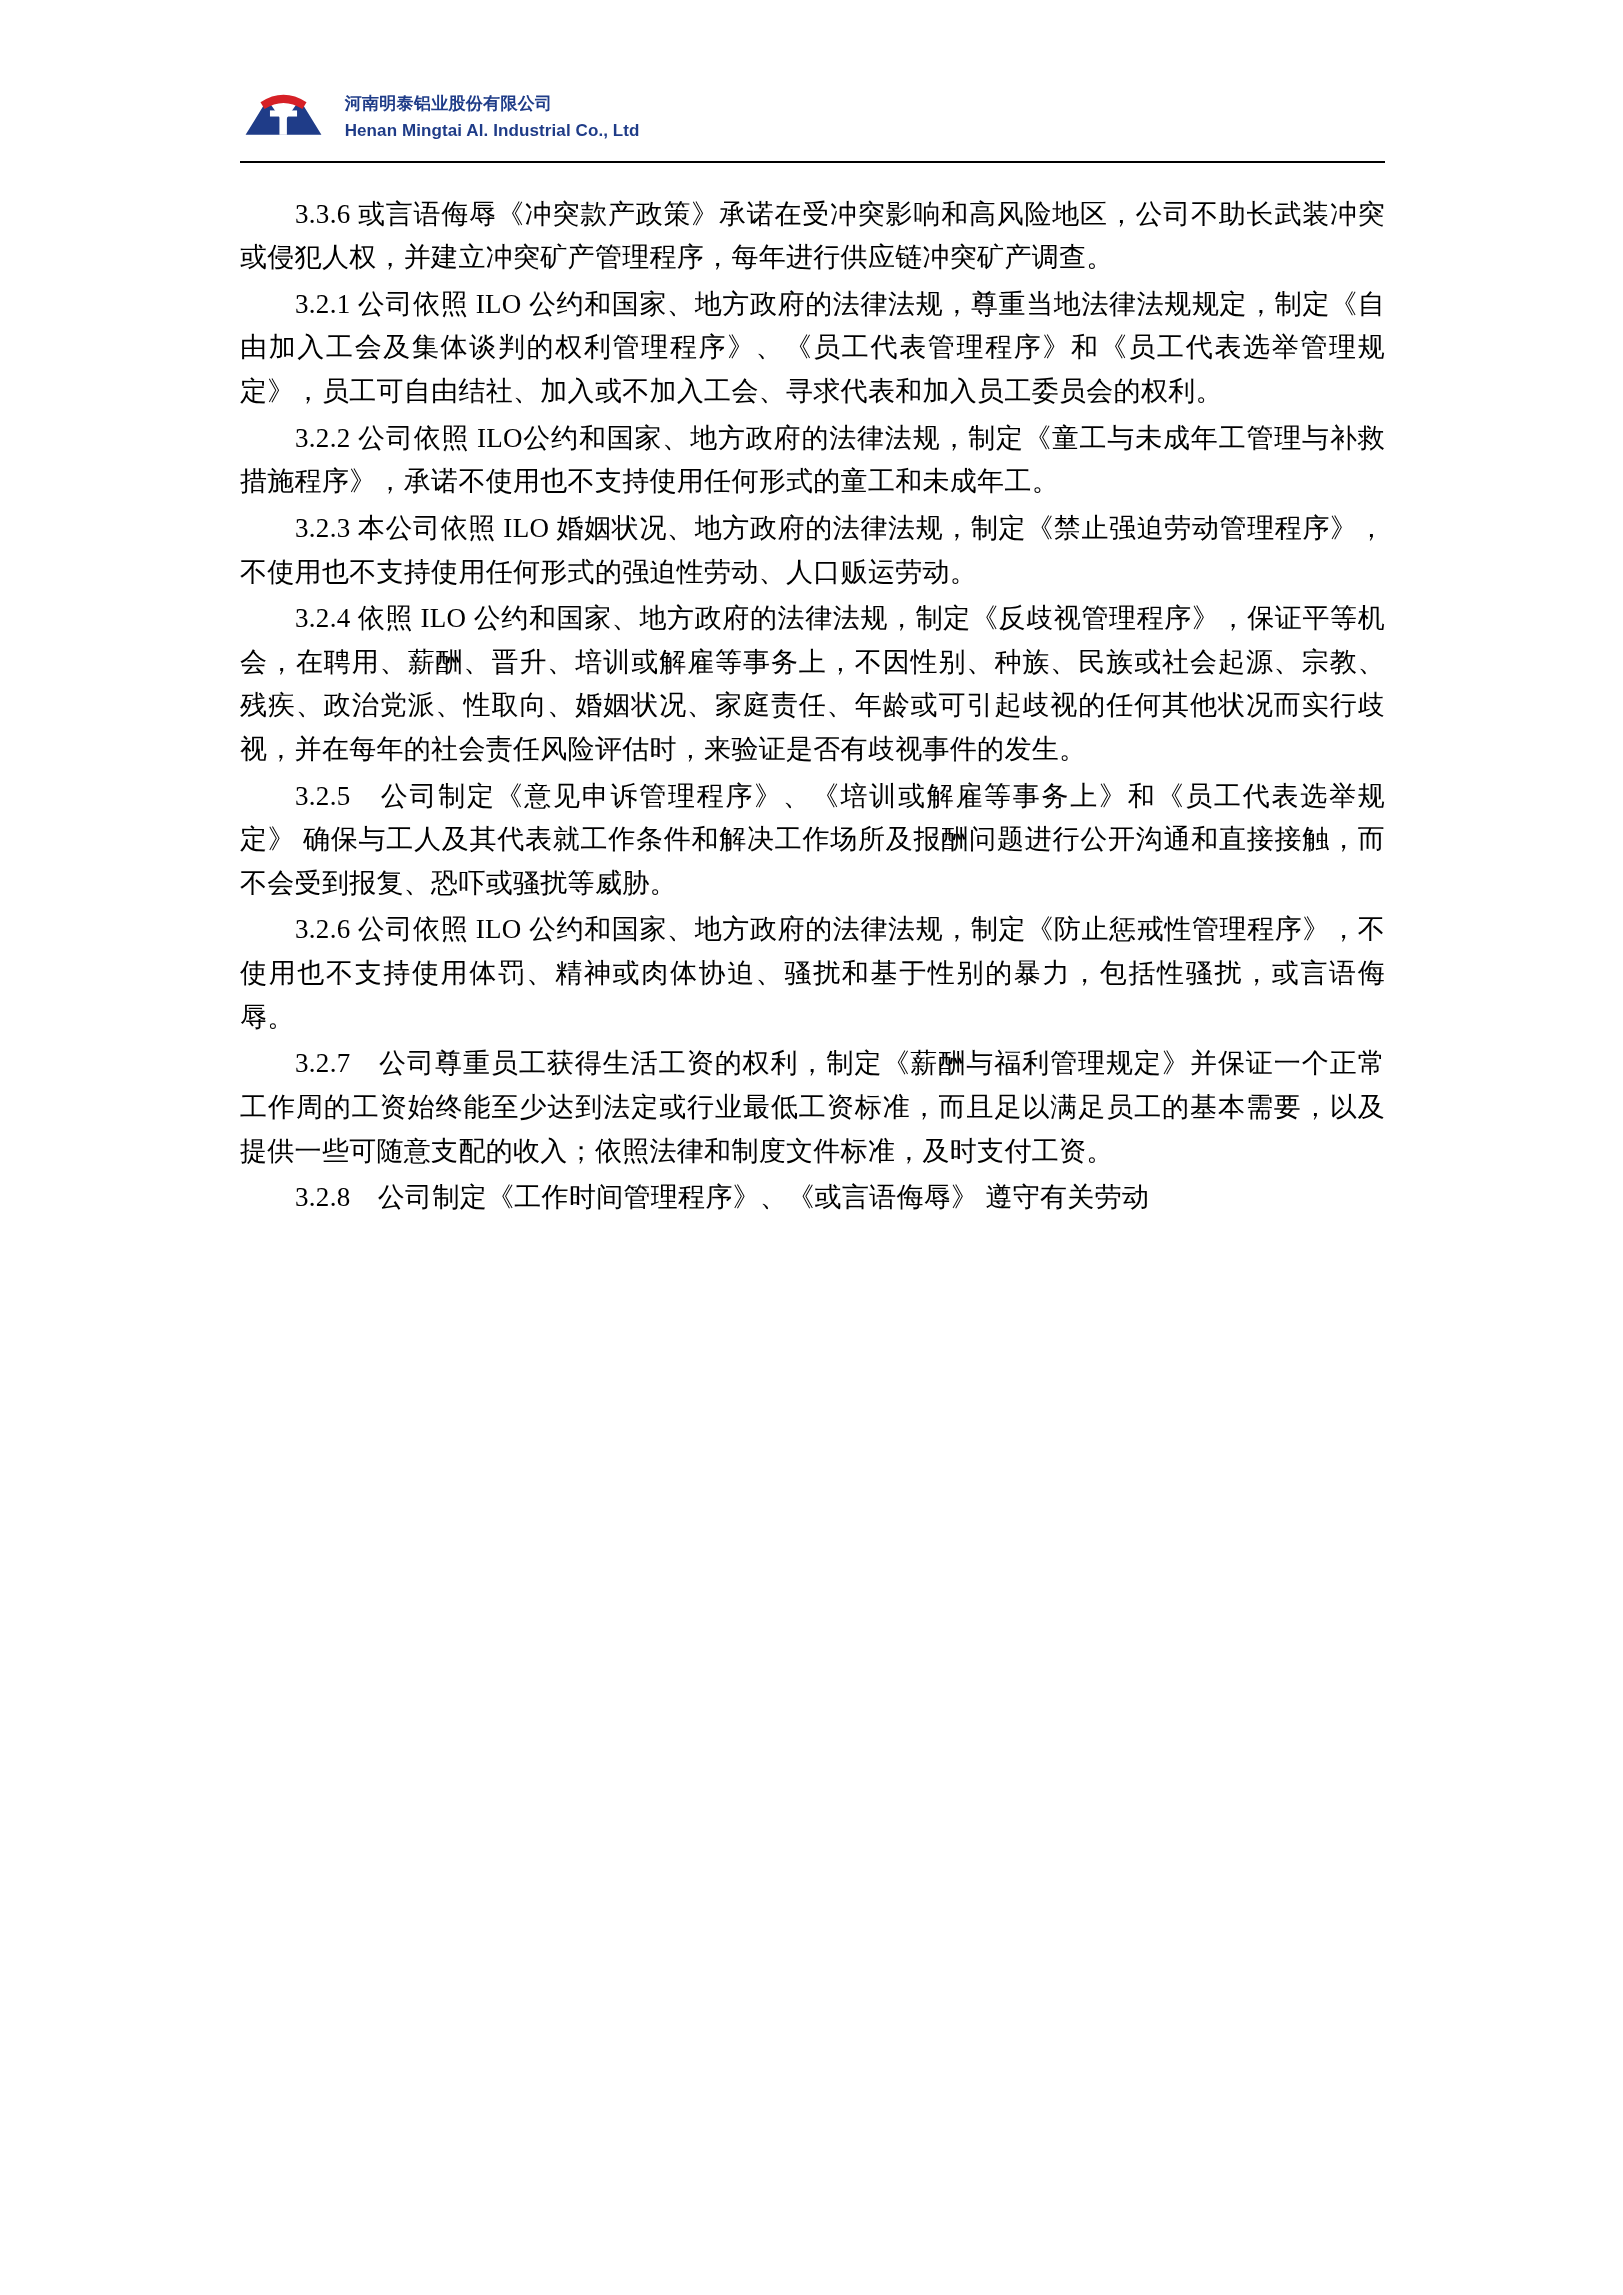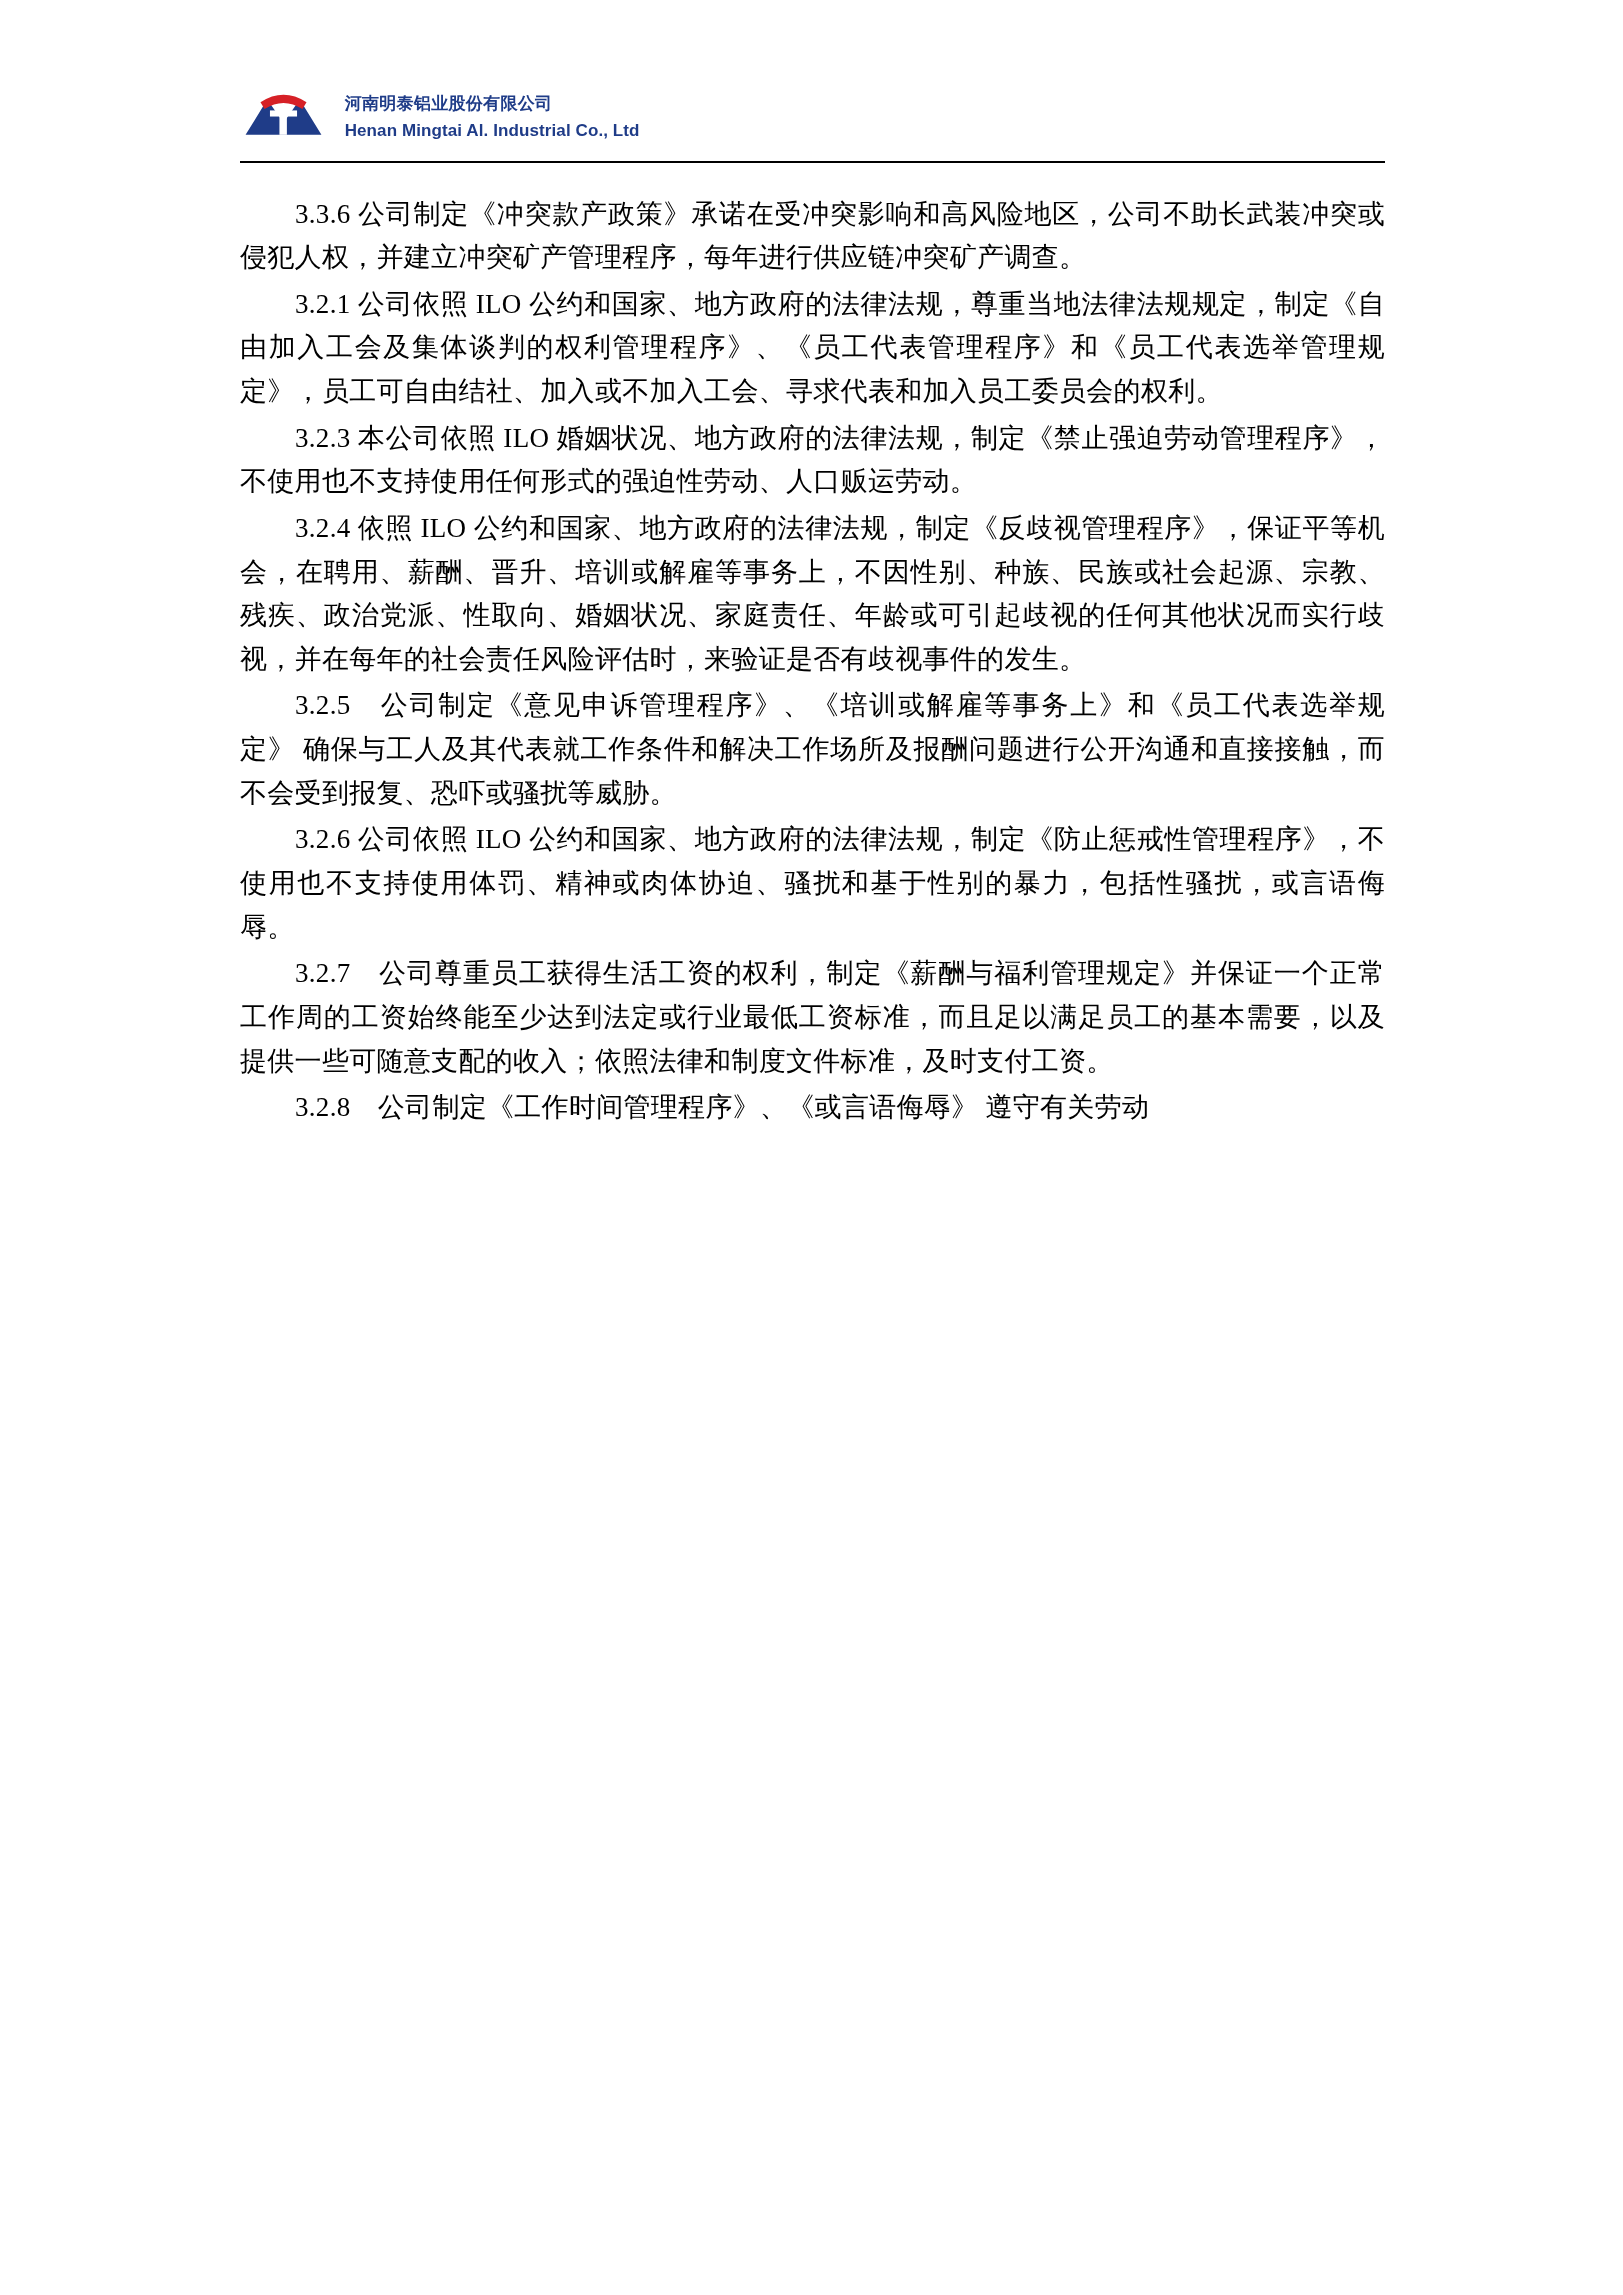--- a/index.html
+++ b/index.html
@@ -99,25 +99,26 @@
           <rect x="44" y="42" width="40" height="9" fill="#ffffff"></rect>
         </svg>
       </div>
       <div class="company-names">
         <div class="company-cn">河南明泰铝业股份有限公司</div>
         <div class="company-en">Henan Mingtai Al. Industrial Co., Ltd</div>
       </div>
     </div>
     <div class="header-rule"></div>
 
-    <p class="para">3.3.6 公司制定《冲突款产政策》承诺在受冲突影响和高风险地区，公司不助长武装冲突或侵犯人权，并建立冲突矿产管理程序，每年进行供应链冲突矿产调查。</p>
+    <p class="para">3.3.6 或言语侮辱《冲突款产政策》承诺在受冲突影响和高风险地区，公司不助长武装冲突或侵犯人权，并建立冲突矿产管理程序，每年进行供应链冲突矿产调查。</p>
 
 
     <p class="para">3.2.1 公司依照 ILO 公约和国家、地方政府的法律法规，尊重当地法律法规规定，制定《自由加入工会及集体谈判的权利管理程序》、《员工代表管理程序》和《员工代表选举管理规定》，员工可自由结社、加入或不加入工会、寻求代表和加入员工委员会的权利。</p>
 
+    <p class="para">3.2.2 公司依照 ILO公约和国家、地方政府的法律法规，制定《童工与未成年工管理与补救措施程序》，承诺不使用也不支持使用任何形式的童工和未成年工。</p>
 
     <p class="para">3.2.3 本公司依照 ILO 婚姻状况、地方政府的法律法规，制定《禁止强迫劳动管理程序》， 不使用也不支持使用任何形式的强迫性劳动、人口贩运劳动。</p>
 
     <p class="para">3.2.4 依照 ILO 公约和国家、地方政府的法律法规，制定《反歧视管理程序》，保证平等机会，在聘用、薪酬、晋升、培训或解雇等事务上，不因性别、种族、民族或社会起源、宗教、残疾、政治党派、性取向、婚姻状况、家庭责任、年龄或可引起歧视的任何其他状况而实行歧视，并在每年的社会责任风险评估时，来验证是否有歧视事件的发生。</p>
 
     <p class="para">3.2.5　公司制定《意见申诉管理程序》、《培训或解雇等事务上》和《员工代表选举规定》 确保与工人及其代表就工作条件和解决工作场所及报酬问题进行公开沟通和直接接触，而不会受到报复、恐吓或骚扰等威胁。</p>
 
     <p class="para">3.2.6 公司依照 ILO 公约和国家、地方政府的法律法规，制定《防止惩戒性管理程序》，不使用也不支持使用体罚、精神或肉体协迫、骚扰和基于性别的暴力，包括性骚扰，或言语侮辱。</p>
 
     <p class="para">3.2.7　公司尊重员工获得生活工资的权利，制定《薪酬与福利管理规定》并保证一个正常工作周的工资始终能至少达到法定或行业最低工资标准，而且足以满足员工的基本需要，以及提供一些可随意支配的收入；依照法律和制度文件标准，及时支付工资。</p>

